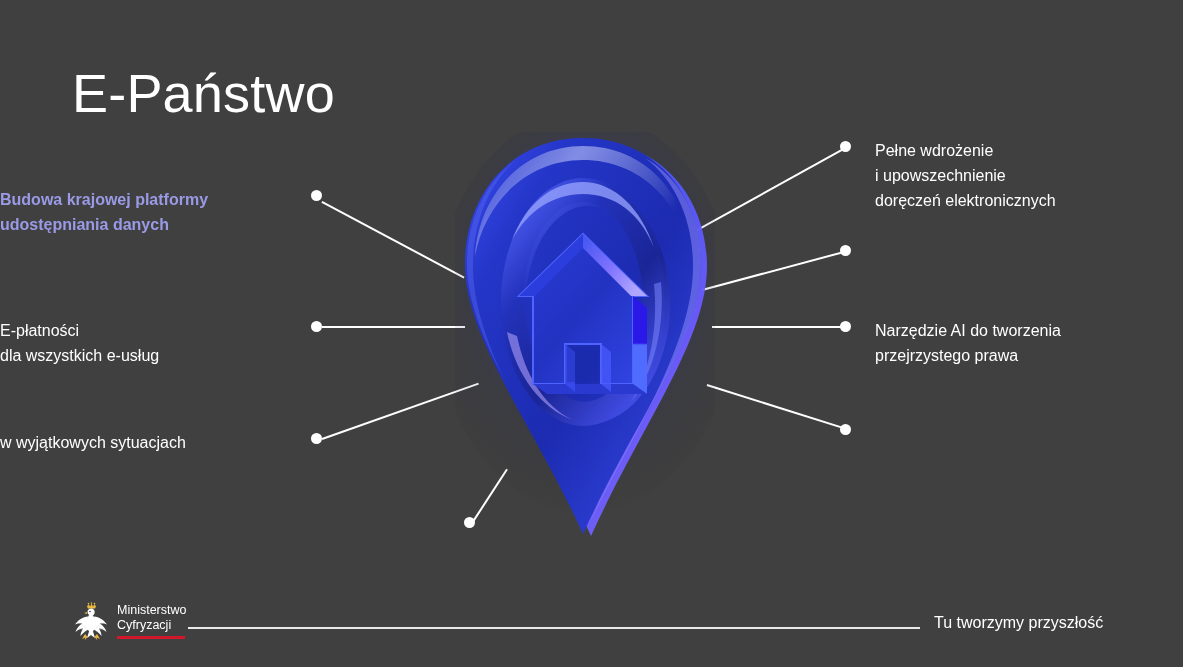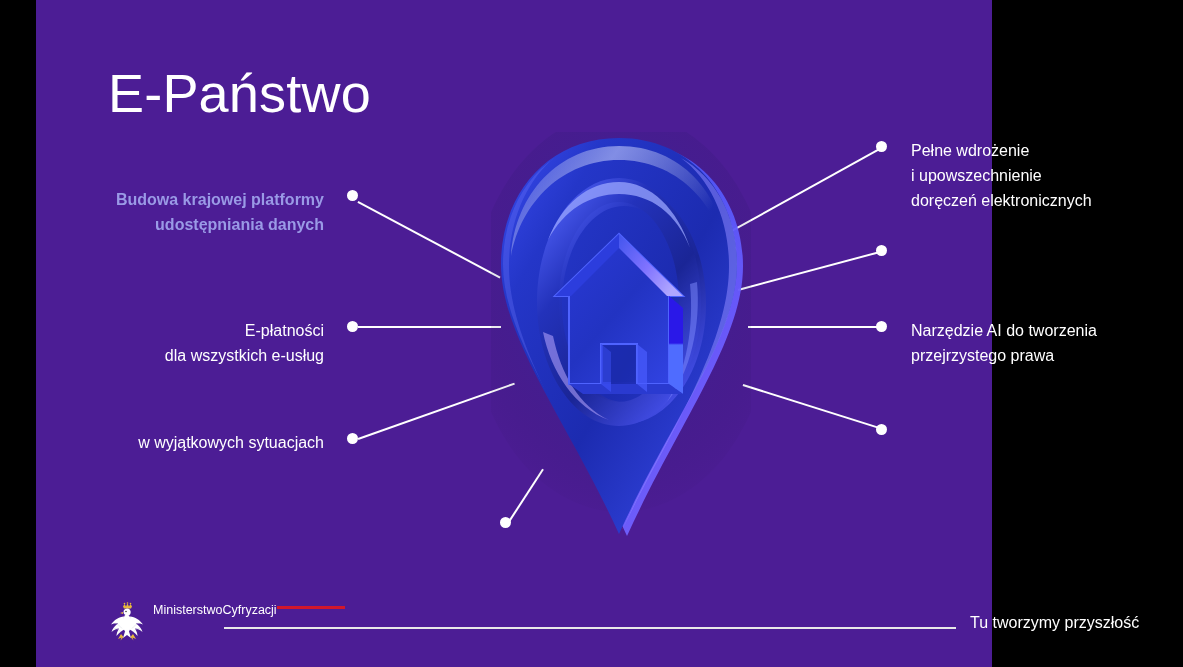--- a/index.html
+++ b/index.html
@@ -4,23 +4,22 @@
 <style>
   * { box-sizing: border-box; margin: 0; padding: 0; }
   html, body {
     width: 1183px; height: 667px;
     background: #000000;
     overflow: hidden;
     font-family: "Liberation Sans", sans-serif;
   }
   #slide {
     position: relative;
-    width: 956px; height: 667px;
-    background: #4c1d95;
-    margin-left: 36px;
+    width: 1183px; height: 667px;
+    background: #404040;
   }
 
   
   #page-title {
     position: absolute;
     left: 72px; top: 64px;
     font-size: 54px;
     font-weight: 400;
     color: #ffffff;
     letter-spacing: 0.2px;
@@ -29,21 +28,21 @@
   }
 
   
   .callout-label {
     position: absolute;
     font-size: 16px;
     line-height: 25px;
     color: #ffffff;
     white-space: nowrap;
   }
-  .callout-label.left  { text-align: right; }
+  .callout-label.left  { }
   .callout-label.right { text-align: left; }
   .callout-label.highlight {
     color: #9a9ae6;
     font-weight: bold;
   }
 
   
   .connector-line {
     position: absolute;
     height: 1.6px;
@@ -74,21 +73,21 @@
   }
   #ministry-logo {
     position: absolute;
     left: 72px; top: 601px;
     display: flex;
     align-items: flex-start;
     gap: 7px;
   }
   #eagle-icon { width: 38px; height: 42px; display:block; }
   #ministry-text {
-    display: flex; 
+    display: flex; flex-direction: column;
     padding-top: 2px;
   }
   #ministry-text .ln {
     font-size: 12.5px;
     line-height: 15px;
     color: #ffffff;
     white-space: nowrap;
   }
   #ministry-bar {
     margin-top: 3px;

